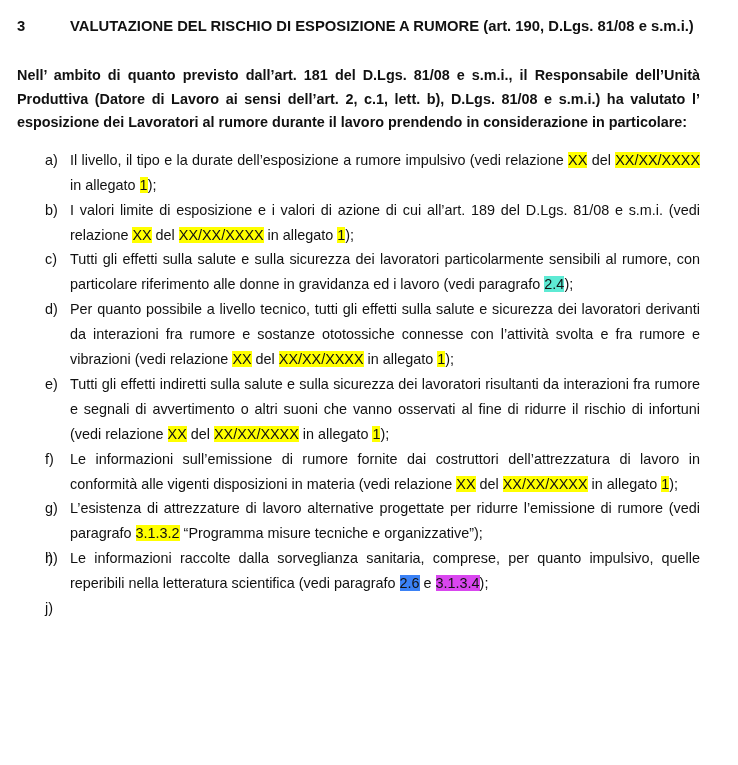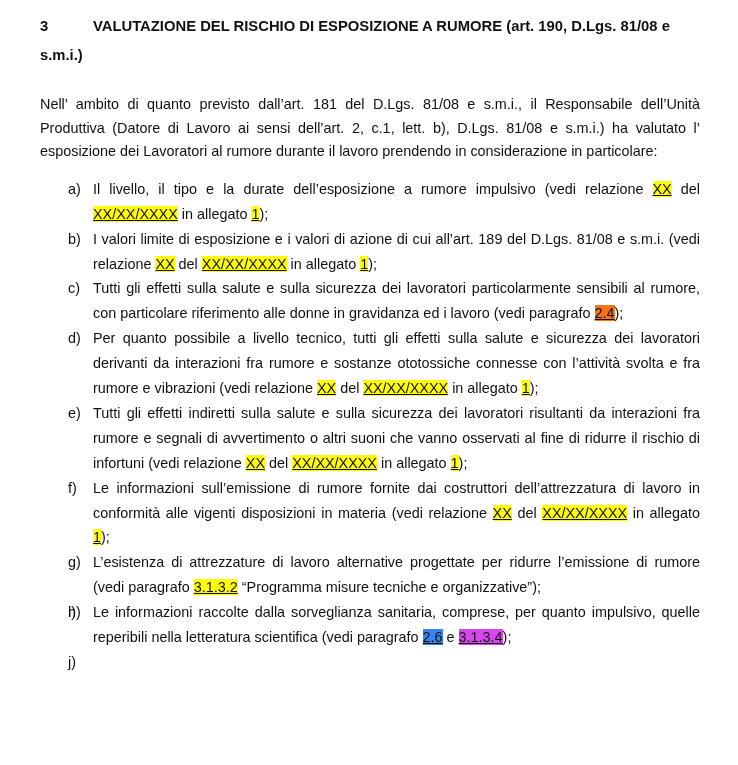--- a/index.html
+++ b/index.html
@@ -5,73 +5,73 @@
   html, body { margin: 0; padding: 0; background: #ffffff; }
   .page {
     position: relative;
     width: 738px;
     height: 765px;
     box-sizing: border-box;
     background: #ffffff;
     color: #111111;
     font-family: "Liberation Sans", sans-serif;
     font-size: 14.4px;
-    padding: 12px 38px 10px 40px;
+    padding: 12px 38px 10px 17px;
     overflow: hidden;
   }
   .heading {
     margin: 0;
     font-size: 14.8px;
     font-weight: bold;
     line-height: 29px;
     color: #111111;
     text-align: left;
   }
   .heading .h-num {
     display: inline-block;
     width: 53px;
   }
   .intro {
     margin: 23px 0 0 0;
     line-height: 23.6px;
     text-align: justify;
+    font-weight: bold;
   }
   .items {
     margin: 13px 0 0 0;
     padding: 0;
     list-style: none;
   }
   .item {
     position: relative;
     padding-left: 53px;
     line-height: 24.9px;
     text-align: justify;
   }
   .item .marker {
     position: absolute;
     left: 28px;
     top: 0;
   }
   .hl {
     background: #ffff00;
-    text-decoration: underline;
   }
 </style>
 </head>
 <body>
 
 <div class="page">
   <h1 class="heading"><span class="h-num">3</span><span class="h-text">VALUTAZIONE DEL RISCHIO DI ESPOSIZIONE A RUMORE (art. 190, D.Lgs. 81/08 e s.m.i.)</span></h1>
 
   <p class="intro">Nell’ ambito di quanto previsto dall’art. 181 del D.Lgs. 81/08 e s.m.i., il Responsabile dell’Unità Produttiva (Datore di Lavoro ai sensi dell’art. 2, c.1, lett. b), D.Lgs. 81/08 e s.m.i.) ha valutato l’ esposizione dei Lavoratori al rumore durante il lavoro prendendo in considerazione in particolare:</p>
 
   <ol class="items" id="item-list">
       <li class="item"><span class="marker">a)</span><span><span>Il livello, il tipo e la durate dell’esposizione a rumore impulsivo (vedi relazione </span><span class="hl" style="background: rgb(255, 255, 0);">XX</span><span> del </span><span class="hl" style="background: rgb(255, 255, 0);">XX/XX/XXXX</span><span> in allegato </span><span class="hl" style="background: rgb(255, 255, 0);">1</span><span>);</span></span></li>
       <li class="item"><span class="marker">b)</span><span><span>I valori limite di esposizione e i valori di azione di cui all’art. 189 del D.Lgs. 81/08 e s.m.i. (vedi relazione </span><span class="hl" style="background: rgb(255, 255, 0);">XX</span><span> del </span><span class="hl" style="background: rgb(255, 255, 0);">XX/XX/XXXX</span><span> in allegato </span><span class="hl" style="background: rgb(255, 255, 0);">1</span><span>);</span></span></li>
-      <li class="item"><span class="marker">c)</span><span><span>Tutti gli effetti sulla salute e sulla sicurezza dei lavoratori particolarmente sensibili al rumore, con particolare riferimento alle donne in gravidanza ed i lavoro (vedi paragrafo </span><span class="hl" style="background: #f97316;">2.4</span><span>);</span></span></li>
+      <li class="item"><span class="marker">c)</span><span><span>Tutti gli effetti sulla salute e sulla sicurezza dei lavoratori particolarmente sensibili al rumore, con particolare riferimento alle donne in gravidanza ed i lavoro (vedi paragrafo </span><span class="hl" style="background: #5eead4;">2.4</span><span>);</span></span></li>
       <li class="item"><span class="marker">d)</span><span><span>Per quanto possibile a livello tecnico, tutti gli effetti sulla salute e sicurezza dei lavoratori derivanti da interazioni fra rumore e sostanze ototossiche connesse con l’attività svolta e fra rumore e vibrazioni (vedi relazione </span><span class="hl" style="background: rgb(255, 255, 0);">XX</span><span> del </span><span class="hl" style="background: rgb(255, 255, 0);">XX/XX/XXXX</span><span> in allegato </span><span class="hl" style="background: rgb(255, 255, 0);">1</span><span>);</span></span></li>
       <li class="item"><span class="marker">e)</span><span><span>Tutti gli effetti indiretti sulla salute e sulla sicurezza dei lavoratori risultanti da interazioni fra rumore e segnali di avvertimento o altri suoni che vanno osservati al fine di ridurre il rischio di infortuni (vedi relazione </span><span class="hl" style="background: rgb(255, 255, 0);">XX</span><span> del </span><span class="hl" style="background: rgb(255, 255, 0);">XX/XX/XXXX</span><span> in allegato </span><span class="hl" style="background: rgb(255, 255, 0);">1</span><span>);</span></span></li>
       <li class="item"><span class="marker">f)</span><span><span>Le informazioni sull’emissione di rumore fornite dai costruttori dell’attrezzatura di lavoro in conformità alle vigenti disposizioni in materia (vedi relazione </span><span class="hl" style="background: rgb(255, 255, 0);">XX</span><span> del </span><span class="hl" style="background: rgb(255, 255, 0);">XX/XX/XXXX</span><span> in allegato </span><span class="hl" style="background: rgb(255, 255, 0);">1</span><span>);</span></span></li>
       <li class="item"><span class="marker">g)</span><span><span>L’esistenza di attrezzature di lavoro alternative progettate per ridurre l’emissione di rumore (vedi paragrafo </span><span class="hl" style="background: rgb(255, 255, 0);">3.1.3.2</span><span> “Programma misure tecniche e organizzative”);</span></span></li>
       <li class="item"><span class="marker">h)</span></li>
       <li class="item"><span class="marker">i)</span><span><span>Le informazioni raccolte dalla sorveglianza sanitaria, comprese, per quanto impulsivo, quelle reperibili nella letteratura scientifica (vedi paragrafo </span><span class="hl" style="background: #3b82f6;">2.6</span><span> e </span><span class="hl" style="background: #d946ef;">3.1.3.4</span><span>);</span></span></li>
       <li class="item"><span class="marker">j)</span></li>
     </ol>
 </div>
 

